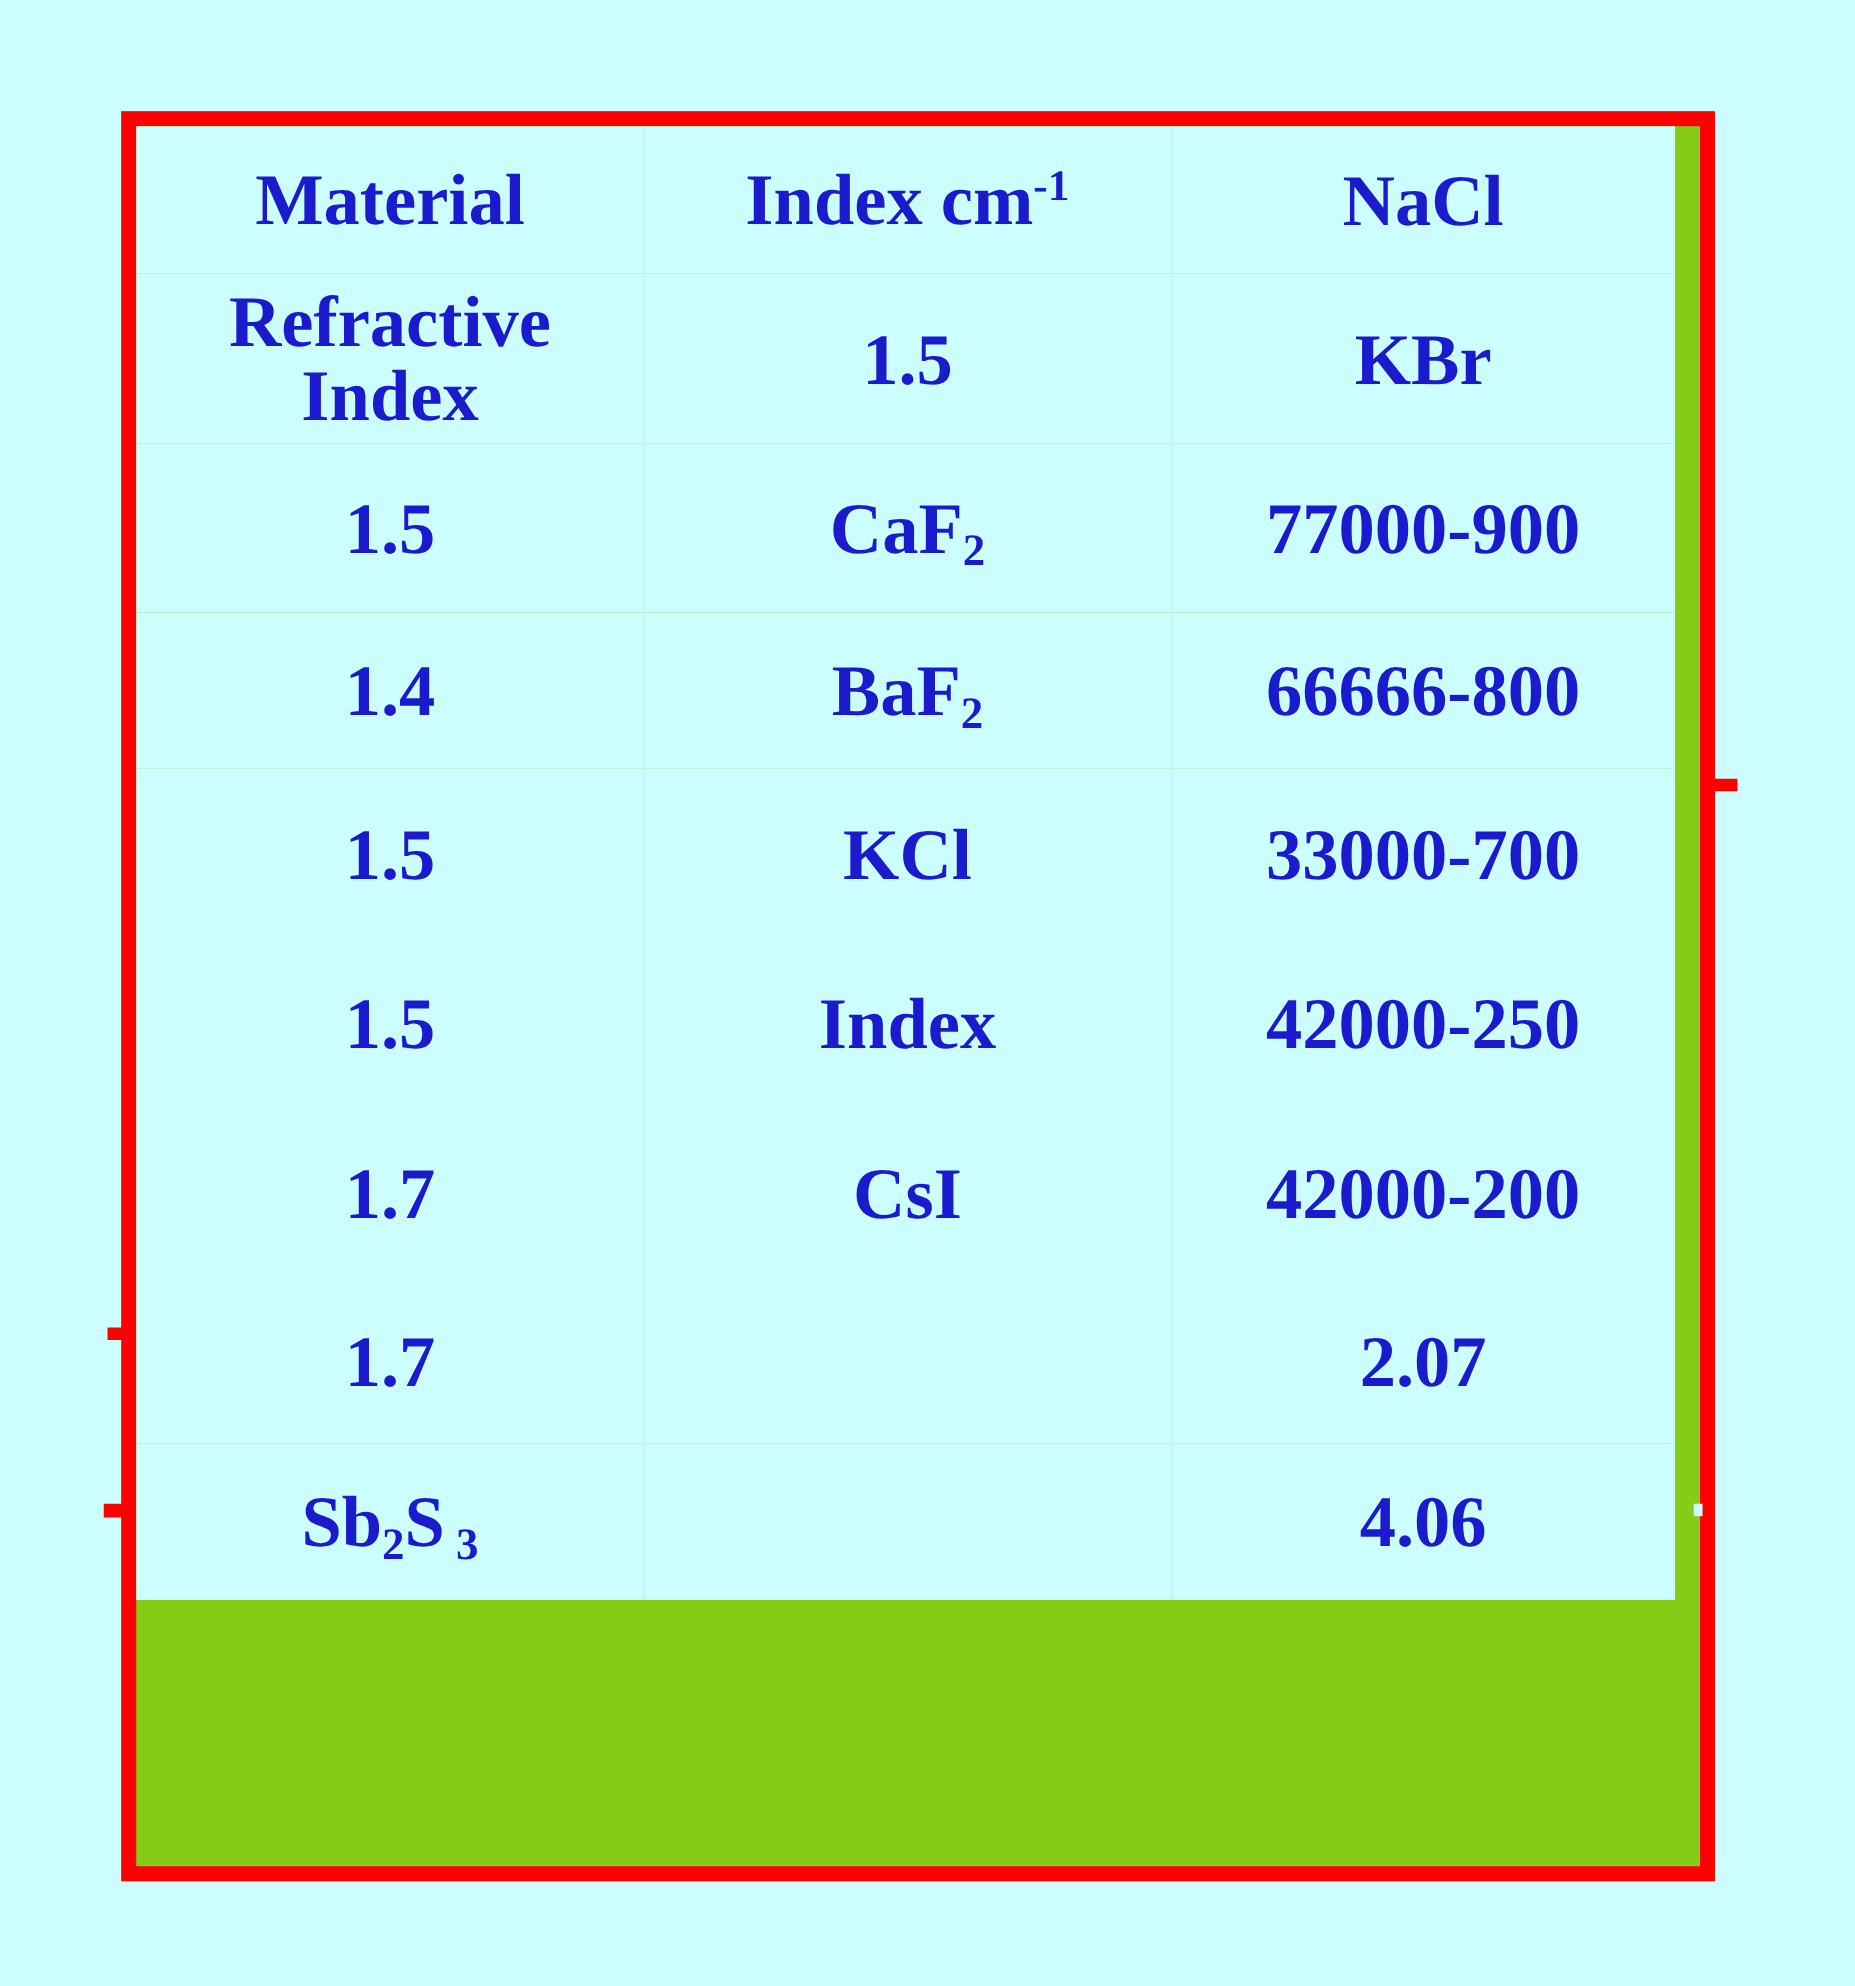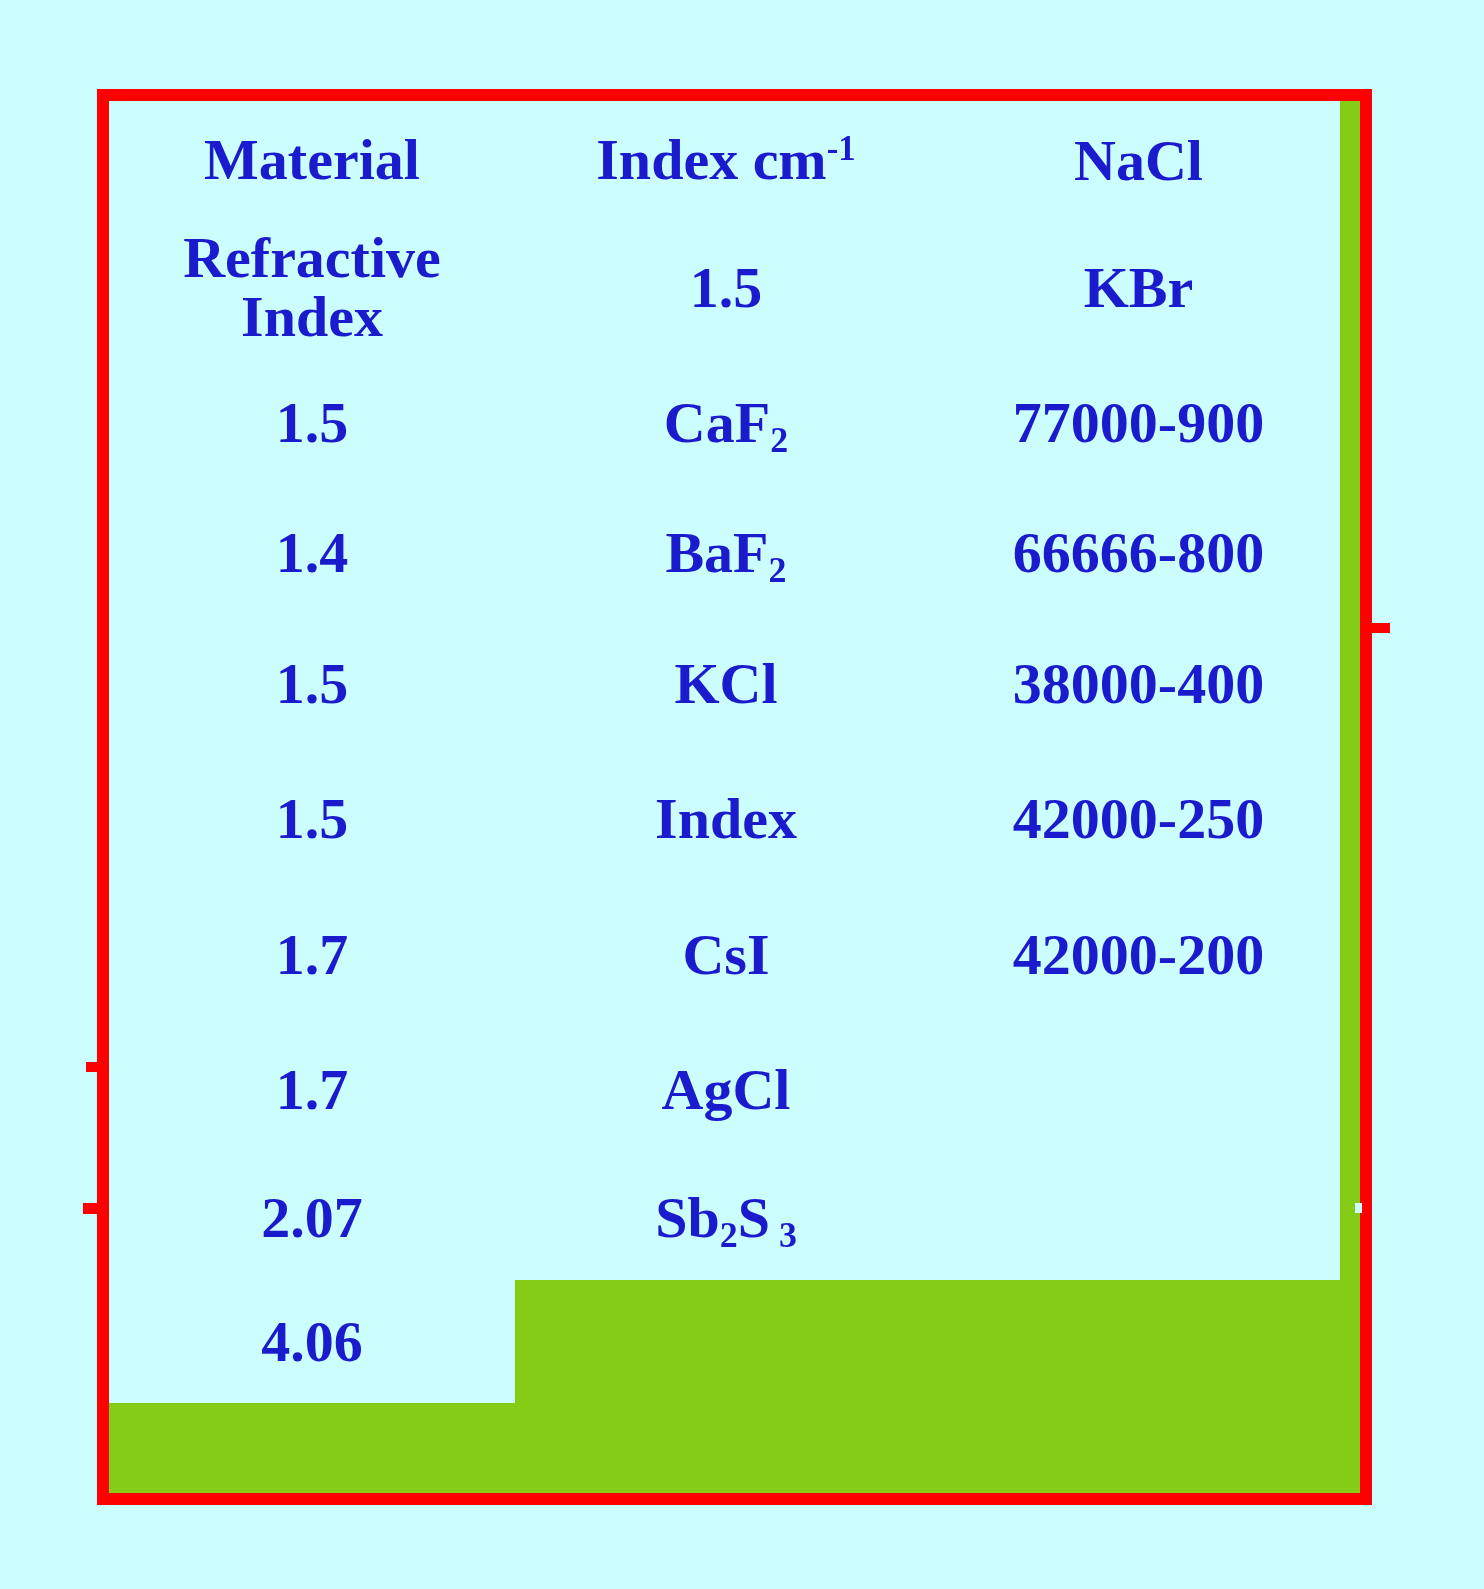--- a/index.html
+++ b/index.html
@@ -87,21 +87,21 @@
       <span class="txt">66666-800</span>
     </div>
     <div class="cell">
       <span class="txt">1.5</span>
     </div>
 
     <div class="cell">
       <span class="txt"><span>KCl</span></span>
     </div>
     <div class="cell">
-      <span class="txt">38000-400</span>
+      <span class="txt">33000-700</span>
     </div>
     <div class="cell">
       <span class="txt">1.5</span>
     </div>
 
     <div class="cell">
       <span class="txt"><span>Index</span></span>
     </div>
     <div class="cell">
       <span class="txt">42000-250</span>
@@ -113,23 +113,20 @@
     <div class="cell">
       <span class="txt"><span>CsI</span></span>
     </div>
     <div class="cell">
       <span class="txt">42000-200</span>
     </div>
     <div class="cell">
       <span class="txt">1.7</span>
     </div>
 
-    <div class="cell">
-      <span class="txt"><span>AgCl</span></span>
-    </div>
     <div class="cell">
       <span class="txt"></span>
     </div>
     <div class="cell">
       <span class="txt">2.07</span>
     </div>
 
     <div class="cell">
       <span class="txt"><span>Sb</span><span class="sub">2</span><span>S</span><span class="sub gap">3</span></span>
     </div>

